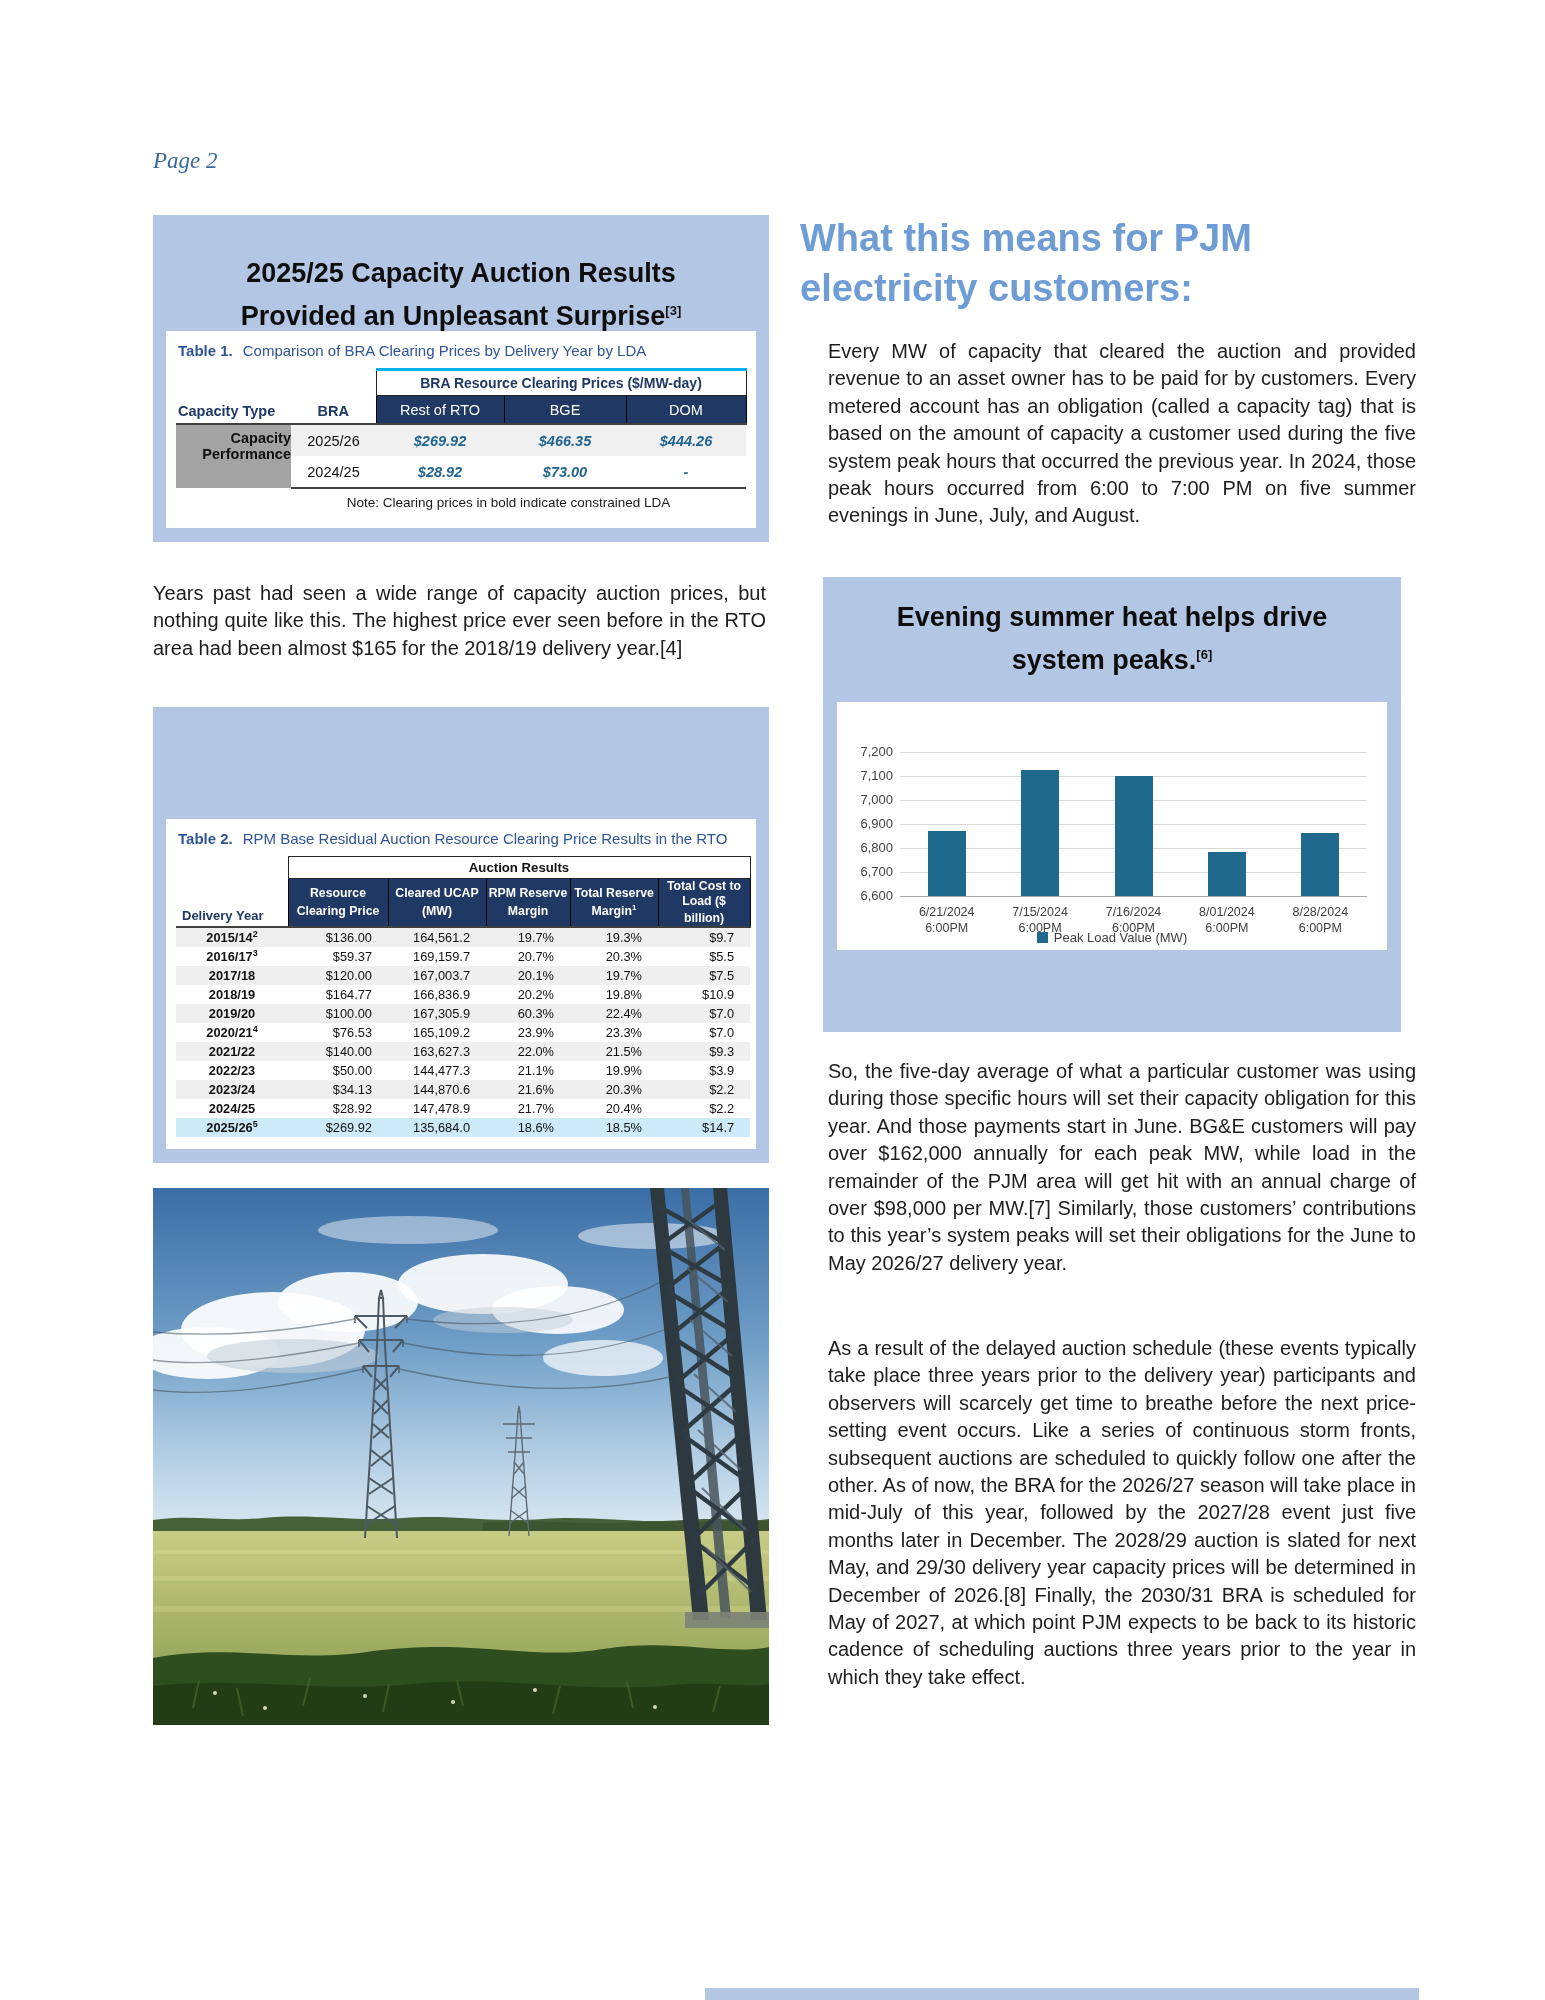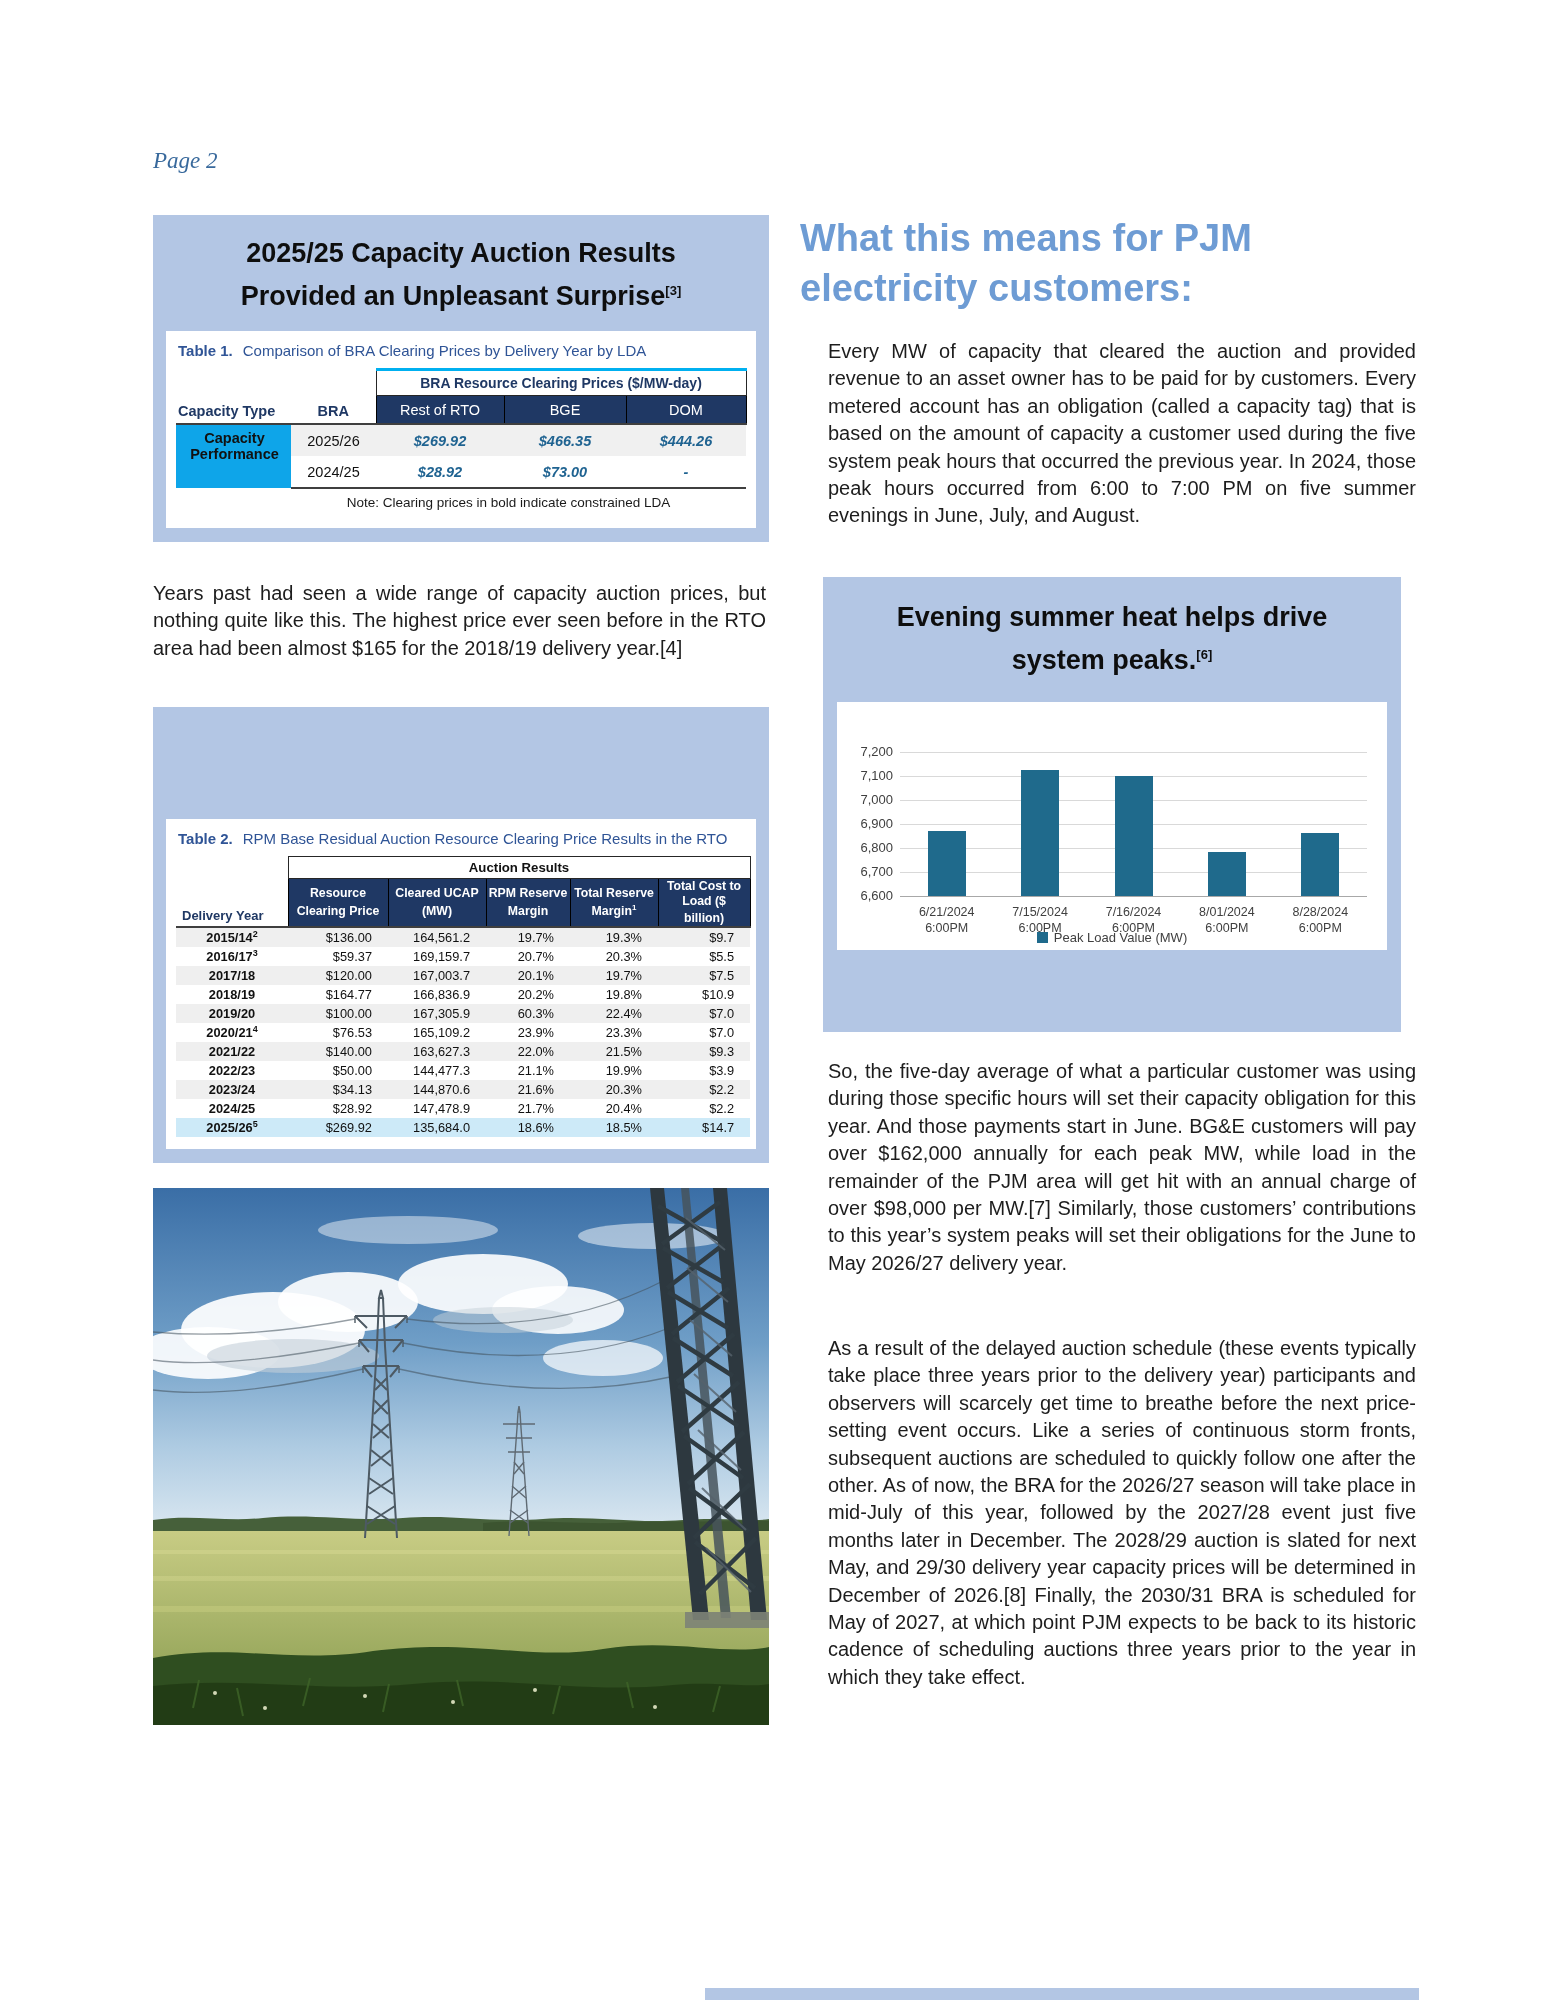--- a/index.html
+++ b/index.html
@@ -23,21 +23,21 @@
   .t1 td,.t1 th{padding:0;}
   .t1 .noborder{border:none;}
   .t1 .grp{color:#1F3864;font-weight:bold;text-align:center;height:24px;
            border:1px solid #262626;border-top:3px solid #00B0F0;font-size:14px;}
   .t1 th.navy{background:#1F3864;color:#fff;font-weight:normal;height:27px;border:1px solid #000;
               border-bottom:2px solid #3f3f3f;font-size:14.5px;}
   .t1 .hl1{color:#1F3864;font-weight:bold;text-align:left;vertical-align:bottom;padding:0 0 4px 2px;
            border-bottom:2px solid #3f3f3f;}
   .t1 .hl2{color:#1F3864;font-weight:bold;text-align:center;vertical-align:bottom;padding-bottom:4px;
            border-bottom:2px solid #3f3f3f;}
-  .t1 .lbl{font-weight:bold;text-align:center;vertical-align:top;padding:5px 0 0 2px;background:#0ea5e9;margin-left:40px;}
+  .t1 .lbl{font-weight:bold;text-align:right;vertical-align:top;padding:5px 0 0 2px;background:#a3a3a3;margin-left:40px;}
   .t1 .bra{text-align:center;height:31px;}
   .t1 .val{text-align:center;font-weight:bold;font-style:italic;color:#1F6391;height:31px;}
   .t1 .g1{background:#F0F0F0;}
   .t1 .bot{border-bottom:2.5px solid #3f3f3f;}
   .t1-note{font-size:13.5px;color:#1a1a1a;text-align:center;margin-top:6px;padding-left:95px;}
 
   
   .t2{font-size:12.8px;color:#111;table-layout:fixed;}
   .t2 td,.t2 th{padding:0;}
   .t2 .ar{border:1px solid #262626;font-weight:bold;font-size:13.2px;text-align:center;height:21px;background:#fff;}
@@ -72,21 +72,21 @@
   .bottom-strip{left:705px;top:1988px;width:714px;height:12px;background:#B3C6E4;}
 </style>
 </head>
 <body>
 
 <div class="page">
 
   <div class="abs page-label">Page 2</div>
 
   <div class="abs bluebox" style="left:153px;top:215px;width:616px;height:327px;">
-    <div class="box-title" style="padding-top:20px;">
+    <div class="box-title" style="padding-top:20px;margin-top:20px;">
       <div>2025/25 Capacity Auction Results</div>
       <div><span>Provided an Unpleasant Surprise</span><sup>[3]</sup></div>
     </div>
     <div class="card" style="top:116px;bottom:14px;">
       <div class="tbl-label">
         <b>Table 1.</b><span>Comparison of BRA Clearing Prices by Delivery Year by LDA</span>
       </div>
       <table class="t1">
         <colgroup>
             <col style="width:115px">

